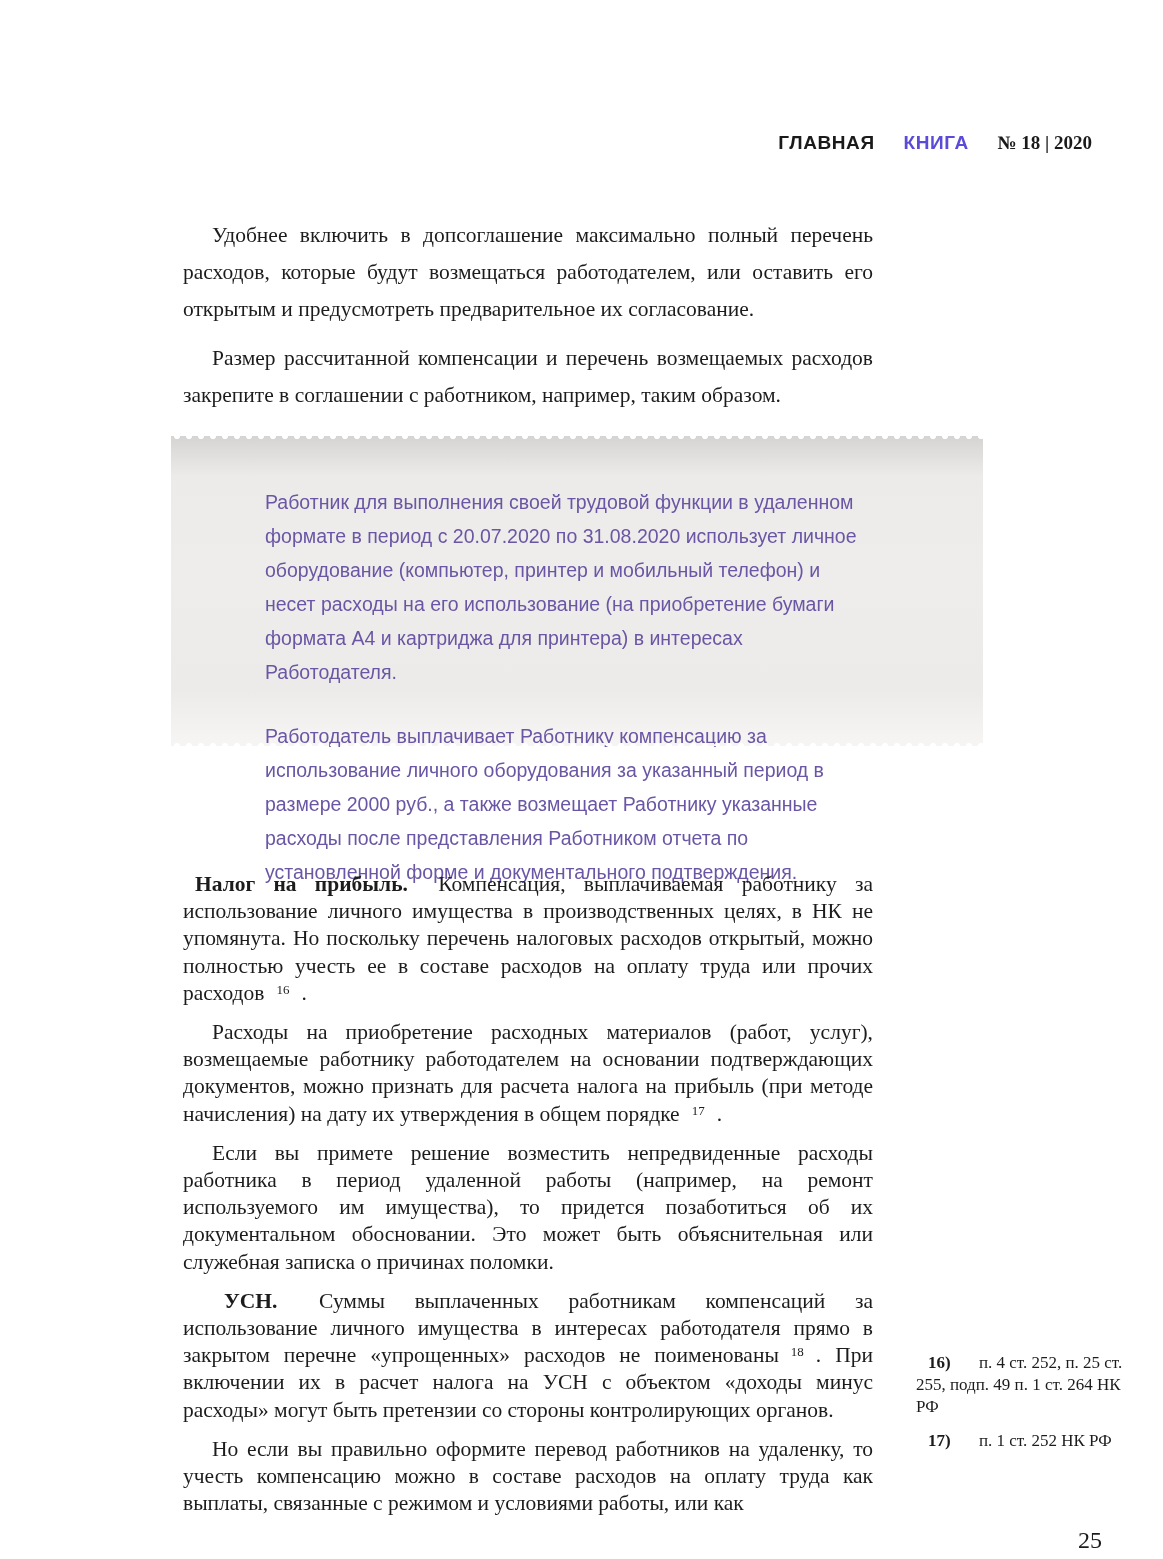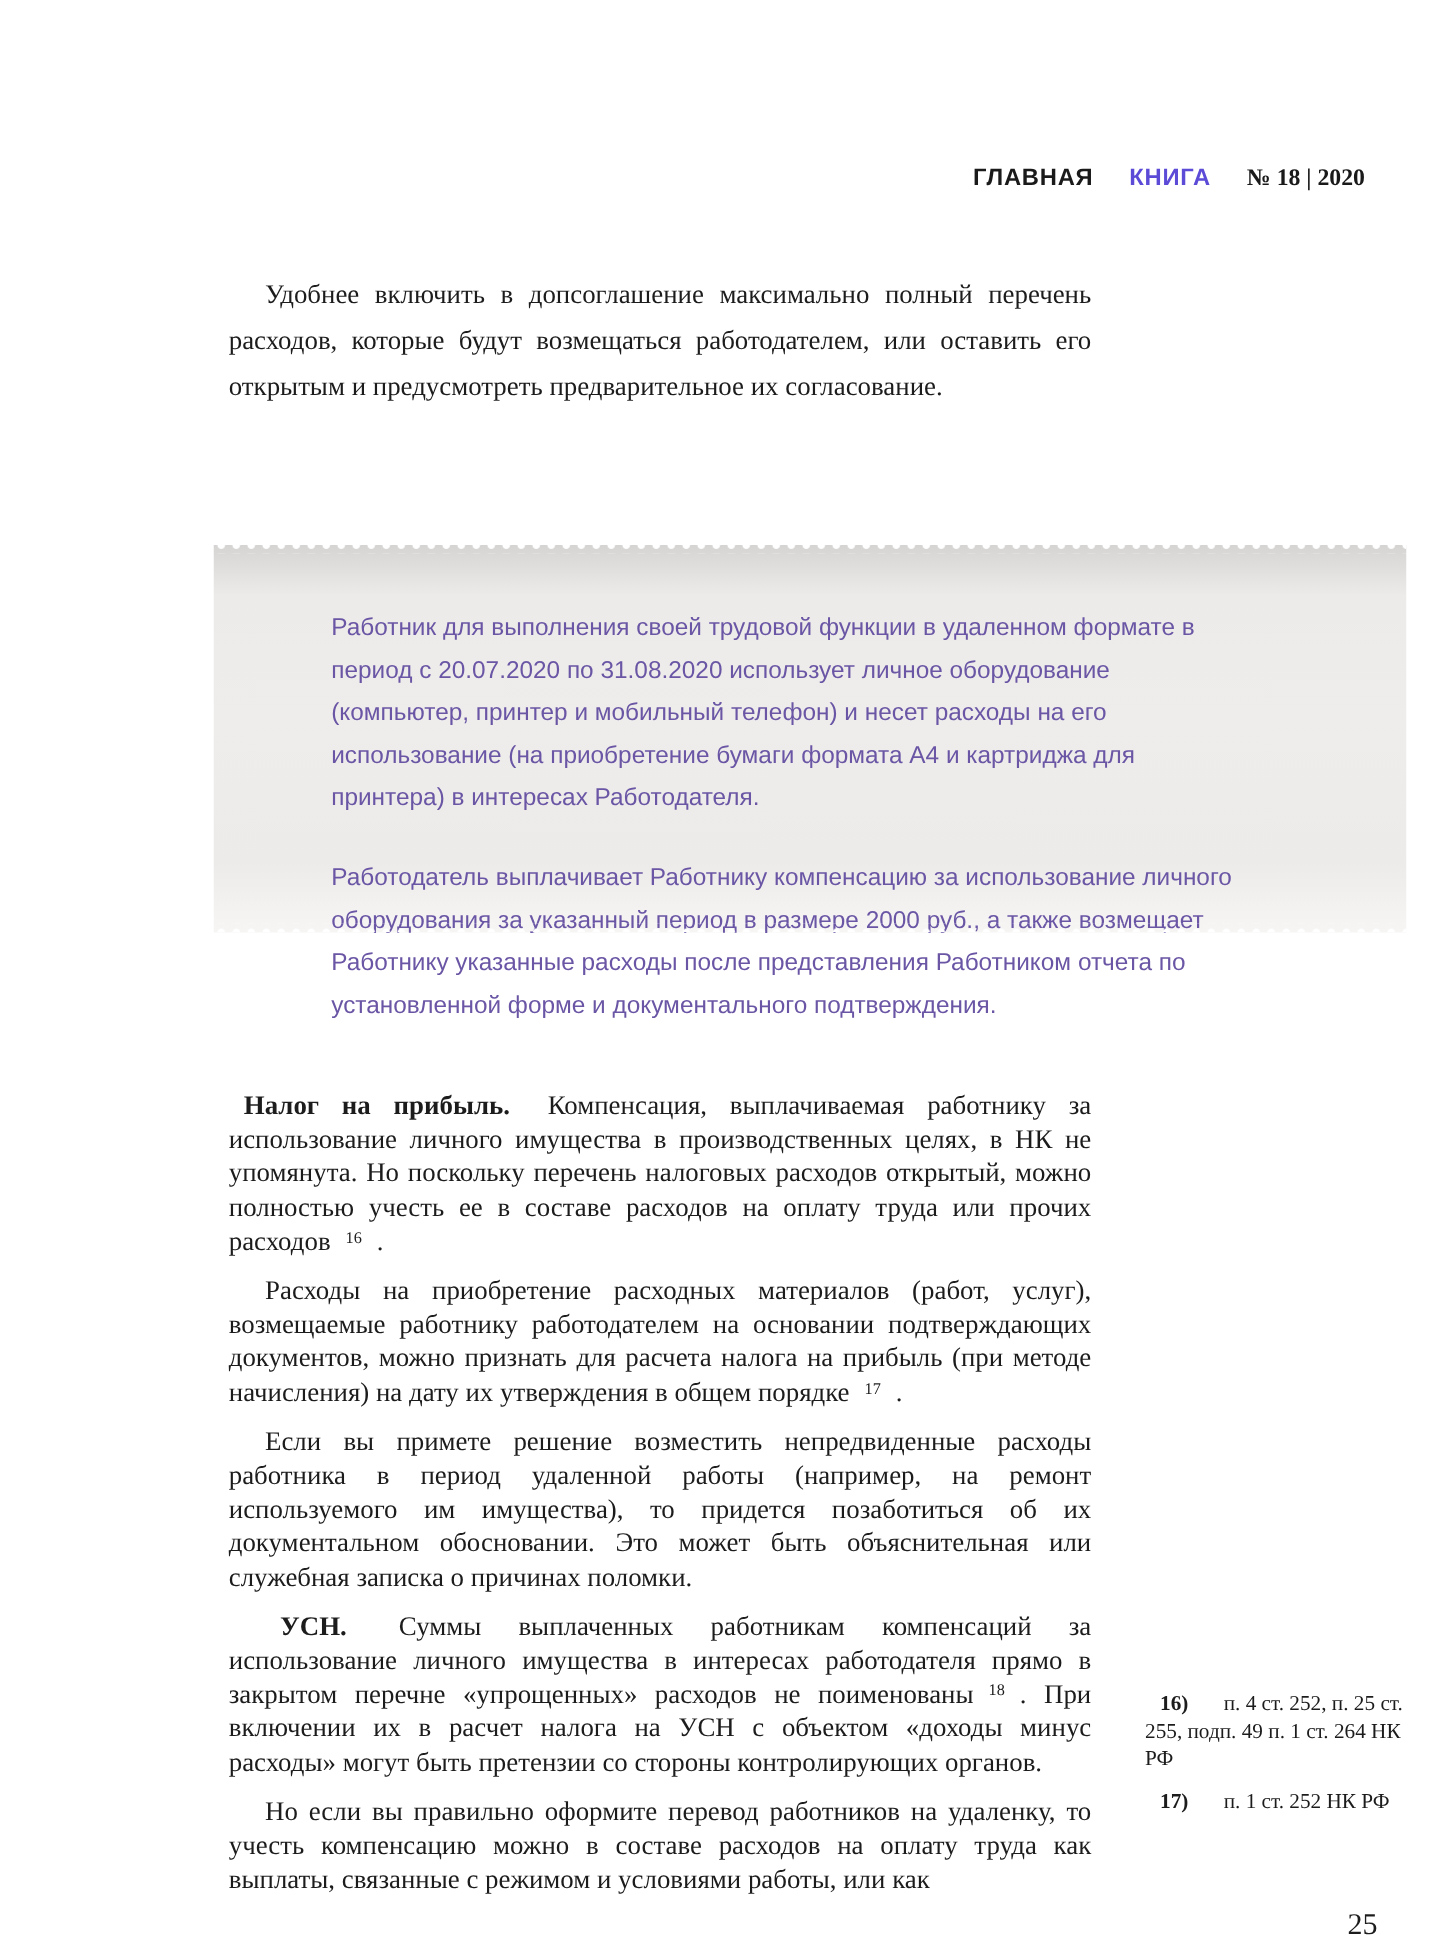--- a/index.html
+++ b/index.html
@@ -51,21 +51,21 @@
     line-height: 37px;
     text-align: justify;
   }
   .intro-block p { text-indent: 29px; }
 
   
   .excerpt-box {
     position: absolute;
     left: 123px;
     top: 388px;
-    width: 954px;
+    width: 812px;
     height: 310px;
     padding: 37px 114px 0 82px;
     background: linear-gradient(180deg,
       #d5d4d3 0%,
       #ecebe9 13%,
       #eeedeb 45%,
       #ecebe9 82%,
       #f5f4f3 97%,
       #f6f5f4 100%);
     font-family: "Liberation Sans", "DejaVu Sans", sans-serif;
@@ -154,20 +154,21 @@
 <div class="page">
 
   <header class="page-header">
     <span class="brand-first">ГЛАВНАЯ</span>
     <span class="brand-second">КНИГА</span>
     <span class="issue-label">№ 18 | 2020</span>
   </header>
 
   <section class="intro-block">
     <p>Удобнее включить в допсоглашение максимально полный перечень расходов, которые будут возмещаться работодателем, или оставить его открытым и предусмотреть предварительное их согласование.</p>
+    <p>Размер рассчитанной компенсации и перечень возмещаемых расходов закрепите в соглашении с работником, например, таким образом.</p>
   </section>
 
   <aside class="excerpt-box">
     <p>Работник для выполнения своей трудовой функции в удаленном формате в период с 20.07.2020 по 31.08.2020 использует личное оборудование (компьютер, принтер и мобильный телефон) и несет расходы на его использование (на приобретение бумаги формата А4 и картриджа для принтера) в интересах Работодателя.</p>
     <p>Работодатель выплачивает Работнику компенсацию за использование личного оборудования за указанный период в размере 2000 руб., а также возмещает Работнику указанные расходы после представления Работником отчета по установленной форме и документального подтверждения.</p>
   </aside>
 
 
   <section class="section-body">
     <p><b>Налог на прибыль.</b> Компенсация, выплачиваемая работнику за использование личного имущества в производственных целях, в НК не упомянута. Но поскольку перечень налоговых расходов открытый, можно полностью учесть ее в составе расходов на оплату труда или прочих расходов<sup>16</sup>.</p>

